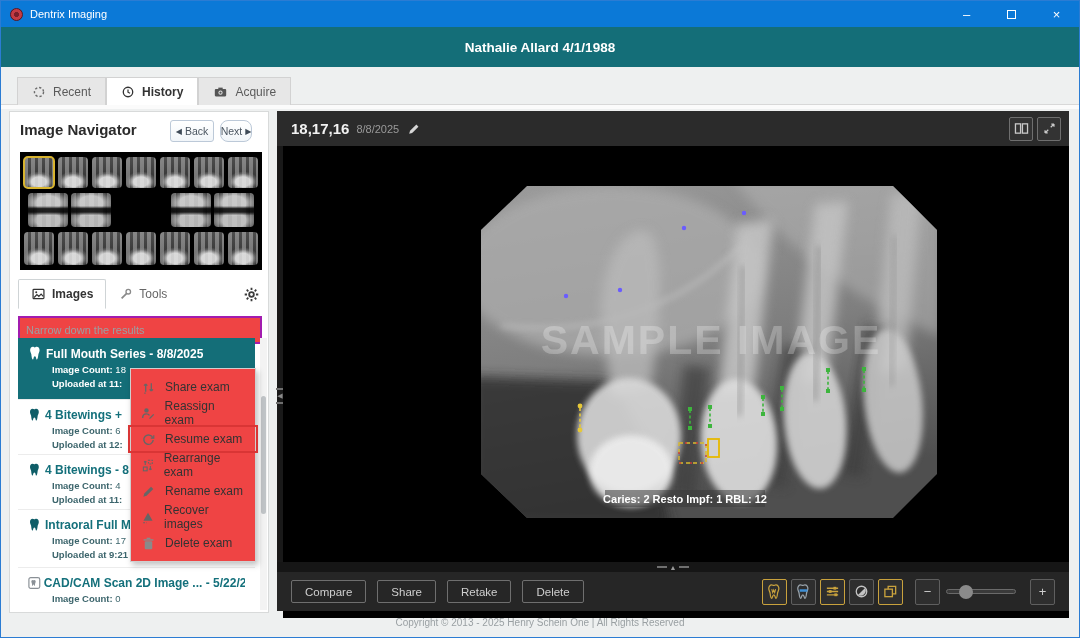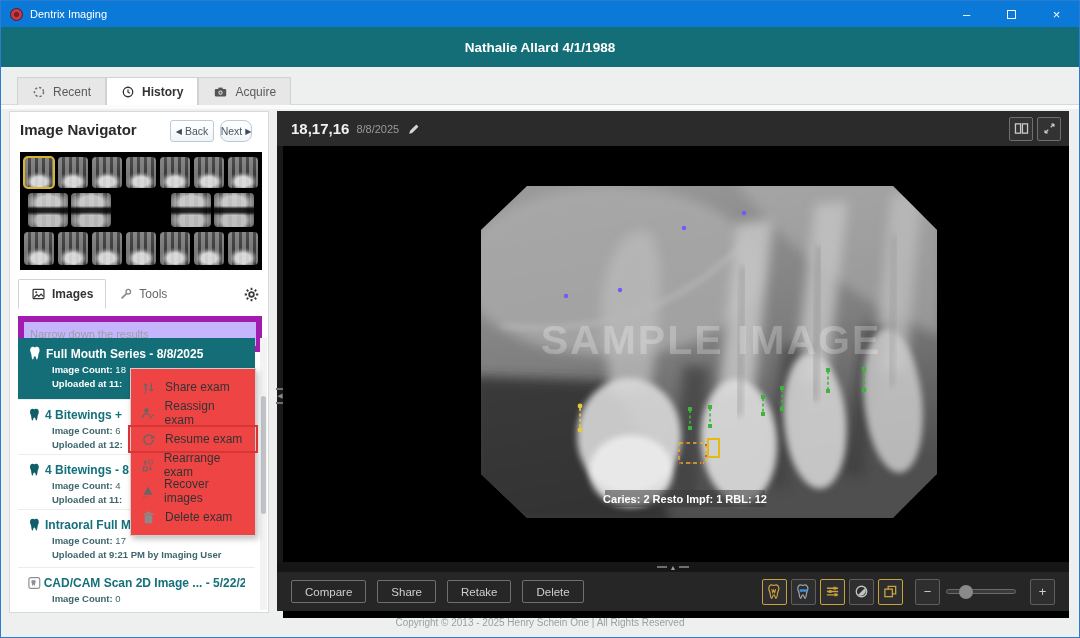--- a/index.html
+++ b/index.html
@@ -41,21 +41,21 @@
       radial-gradient(ellipse 75% 55% at 50% 80%, rgba(215,215,215,.8) 0 40%, transparent 72%),
       repeating-linear-gradient(90deg, rgba(200,200,200,.4) 0 5px, rgba(80,80,80,.3) 5px 9px),
       linear-gradient(#3a3a3a,#161616); }
   .thumb.sel { outline:2px solid #d8b430; outline-offset:-1px; }
 
   .sidetabs { position:absolute; left:8px; top:166px; right:8px; height:31px; display:flex; align-items:flex-end; }
   .stab { height:30px; padding:0 12px; display:flex; align-items:center; gap:6px; font-size:12px; color:#666; background:transparent; border:1px solid transparent; }
   .stab.active { background:#fff; border:1px solid #cfd4d6; border-bottom:1px solid #fff; color:#333; font-weight:bold; border-radius:2px 2px 0 0; }
   .gearbtn { margin-left:auto; margin-bottom:6px; }
 
-  .searchbox { position:absolute; left:8px; top:204px; width:244px; height:21px; border:6px solid #a21caf; background:#c4b5fd; font-size:11px; color:#333; padding:12px 6px; font-family:"Liberation Sans",sans-serif; }
+  .searchbox { position:absolute; left:8px; top:204px; width:244px; height:21px; border:2px solid #a21caf; background:#ef4444; font-size:11px; color:#333; padding:12px 6px; font-family:"Liberation Sans",sans-serif; }
   .searchbox::placeholder { color:#9aa0a3; }
 
   .examlist { position:absolute; left:8px; top:226px; width:237px; height:272px; overflow:hidden; background:#fff; }
   .exam { position:relative; padding:8px 10px 6px 10px; border-bottom:1px solid #ececec; }
   .exam .trow { display:flex; align-items:center; gap:3px; }
   .exam .etitle { font-size:12px; font-weight:bold; color:#14707b; white-space:nowrap; overflow:hidden; }
   .exam .sub { font-size:9.5px; color:#3c656c; margin:3px 0 0 24px; white-space:nowrap; }
   .exam .sub b { font-weight:bold; }
   .exam.sel { background:#146e78; }
   .exam.sel .etitle { color:#fff; }
@@ -292,20 +292,26 @@
       <div class="mitem">
         <svg width="15" height="15" viewBox="0 0 16 16">
             <g stroke="#666" stroke-width="1.3" fill="none">
               <rect x="8.8" y="1.8" width="4.4" height="4.4" stroke-dasharray="2 1.4"></rect>
               <rect x="2.8" y="9.8" width="4.4" height="4.4"></rect>
               <path d="M5 7.5V2.8M5 2.8L3.6 4.2M5 2.8l1.4 1.4"></path>
               <path d="M11 8.5v4.7M11 13.2l-1.4-1.4M11 13.2l1.4-1.4"></path>
             </g>
           </svg>
         <span>Rearrange exam</span>
+      </div>
+      <div class="mitem">
+        <svg width="15" height="15" viewBox="0 0 16 16">
+            <path d="M2.5 13.5l1-3.4 7.2-7.2 2.4 2.4-7.2 7.2-3.4 1z" fill="#666"></path>
+          </svg>
+        <span>Rename exam</span>
       </div>
       <div class="mitem">
         <svg width="15" height="15" viewBox="0 0 16 16">
             <path d="M8 2.6l5.2 9H2.8z" fill="#666"></path>
             <path d="M2.5 14h4" stroke="#666" stroke-width="1.4" stroke-dasharray="2 1.5"></path>
           </svg>
         <span>Recover images</span>
       </div>
       <div class="mitem">
         <svg width="15" height="15" viewBox="0 0 16 16">

